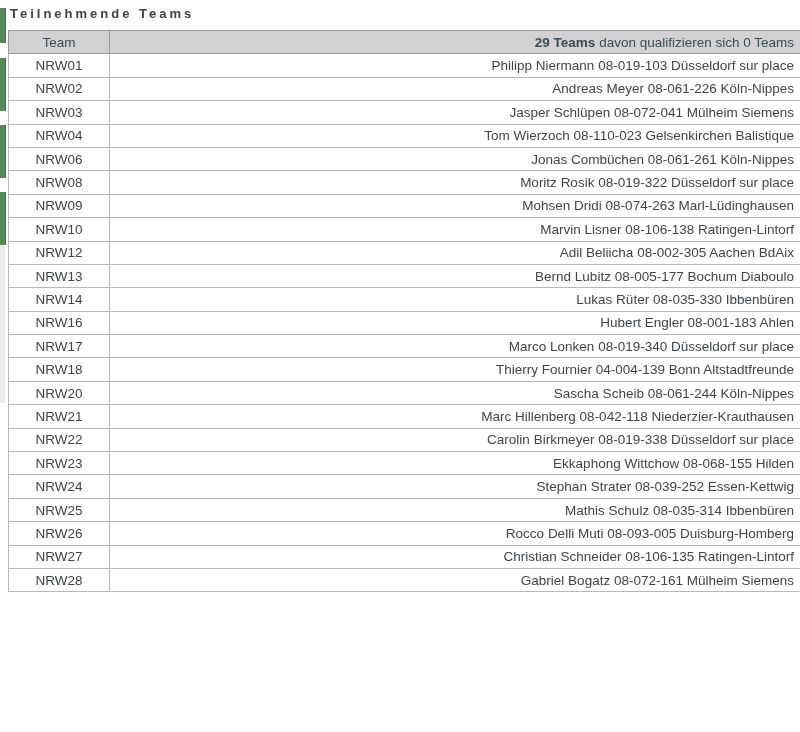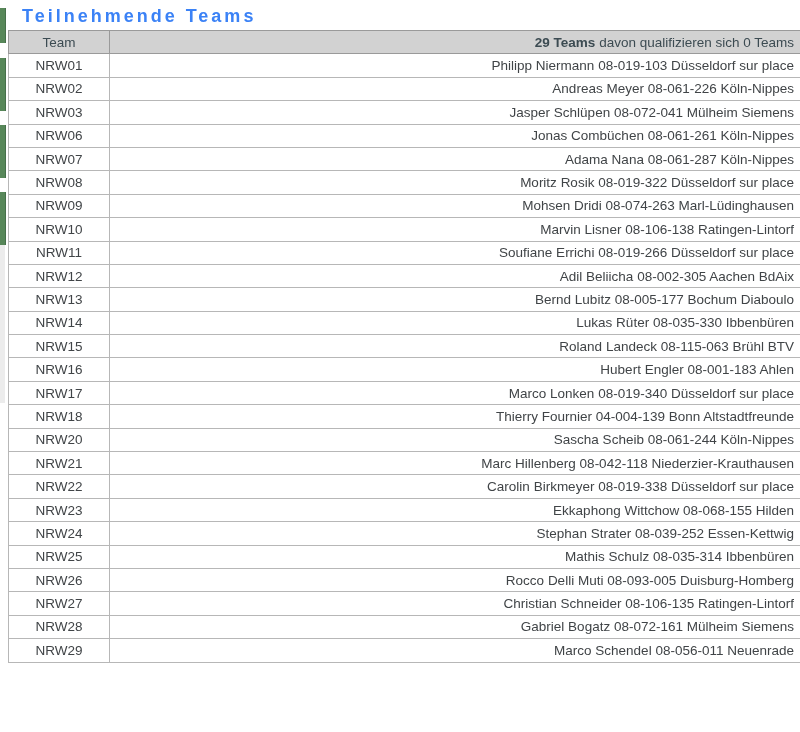--- a/index.html
+++ b/index.html
@@ -32,26 +32,26 @@
   .pale-bar {
     position: absolute;
     left: 0;
     top: 245px;
     width: 5px;
     height: 158px;
     background: #ececec;
   }
   .page-title {
     position: absolute;
-    left: 22px;
+    left: 10px;
     top: 6px;
-    font-size: 18px;
+    font-size: 13px;
     font-weight: 700;
     letter-spacing: 3px;
-    color: #3b82f6;
+    color: #404040;
     white-space: nowrap;
   }
   .teams-table {
     position: absolute;
     left: 8px;
     top: 30px;
     width: 792px;
     border-collapse: collapse;
     table-layout: fixed;
     font-size: 13.5px;
@@ -110,60 +110,52 @@
         </tr>
         <tr>
           <td class="col-team">NRW02</td>
           <td class="col-entry">Andreas Meyer 08-061-226 Köln-Nippes</td>
         </tr>
         <tr>
           <td class="col-team">NRW03</td>
           <td class="col-entry">Jasper Schlüpen 08-072-041 Mülheim Siemens</td>
         </tr>
         <tr>
+          <td class="col-team">NRW04</td>
+          <td class="col-entry">Tom Wierzoch 08-110-023 Gelsenkirchen Balistique</td>
+        </tr>
+        <tr>
           <td class="col-team">NRW06</td>
           <td class="col-entry">Jonas Combüchen 08-061-261 Köln-Nippes</td>
         </tr>
         <tr>
-          <td class="col-team">NRW07</td>
-          <td class="col-entry">Adama Nana 08-061-287 Köln-Nippes</td>
-        </tr>
-        <tr>
           <td class="col-team">NRW08</td>
           <td class="col-entry">Moritz Rosik 08-019-322 Düsseldorf sur place</td>
         </tr>
         <tr>
           <td class="col-team">NRW09</td>
           <td class="col-entry">Mohsen Dridi 08-074-263 Marl-Lüdinghausen</td>
         </tr>
         <tr>
           <td class="col-team">NRW10</td>
           <td class="col-entry">Marvin Lisner 08-106-138 Ratingen-Lintorf</td>
         </tr>
         <tr>
-          <td class="col-team">NRW11</td>
-          <td class="col-entry">Soufiane Errichi 08-019-266 Düsseldorf sur place</td>
-        </tr>
-        <tr>
           <td class="col-team">NRW12</td>
           <td class="col-entry">Adil Beliicha 08-002-305 Aachen BdAix</td>
         </tr>
         <tr>
           <td class="col-team">NRW13</td>
           <td class="col-entry">Bernd Lubitz 08-005-177 Bochum Diaboulo</td>
         </tr>
         <tr>
           <td class="col-team">NRW14</td>
           <td class="col-entry">Lukas Rüter 08-035-330 Ibbenbüren</td>
         </tr>
         <tr>
-          <td class="col-team">NRW15</td>
-          <td class="col-entry">Roland Landeck 08-115-063 Brühl BTV</td>
-        </tr>
-        <tr>
           <td class="col-team">NRW16</td>
           <td class="col-entry">Hubert Engler 08-001-183 Ahlen</td>
         </tr>
         <tr>
           <td class="col-team">NRW17</td>
           <td class="col-entry">Marco Lonken 08-019-340 Düsseldorf sur place</td>
         </tr>
         <tr>
           <td class="col-team">NRW18</td>
           <td class="col-entry">Thierry Fournier 04-004-139 Bonn Altstadtfreunde</td>
@@ -197,20 +189,16 @@
           <td class="col-entry">Rocco Delli Muti 08-093-005 Duisburg-Homberg</td>
         </tr>
         <tr>
           <td class="col-team">NRW27</td>
           <td class="col-entry">Christian Schneider 08-106-135 Ratingen-Lintorf</td>
         </tr>
         <tr>
           <td class="col-team">NRW28</td>
           <td class="col-entry">Gabriel Bogatz 08-072-161 Mülheim Siemens</td>
         </tr>
-        <tr>
-          <td class="col-team">NRW29</td>
-          <td class="col-entry">Marco Schendel 08-056-011 Neuenrade</td>
-        </tr>
       </tbody>
   </table>
 
 </div>
 
 </body></html>

